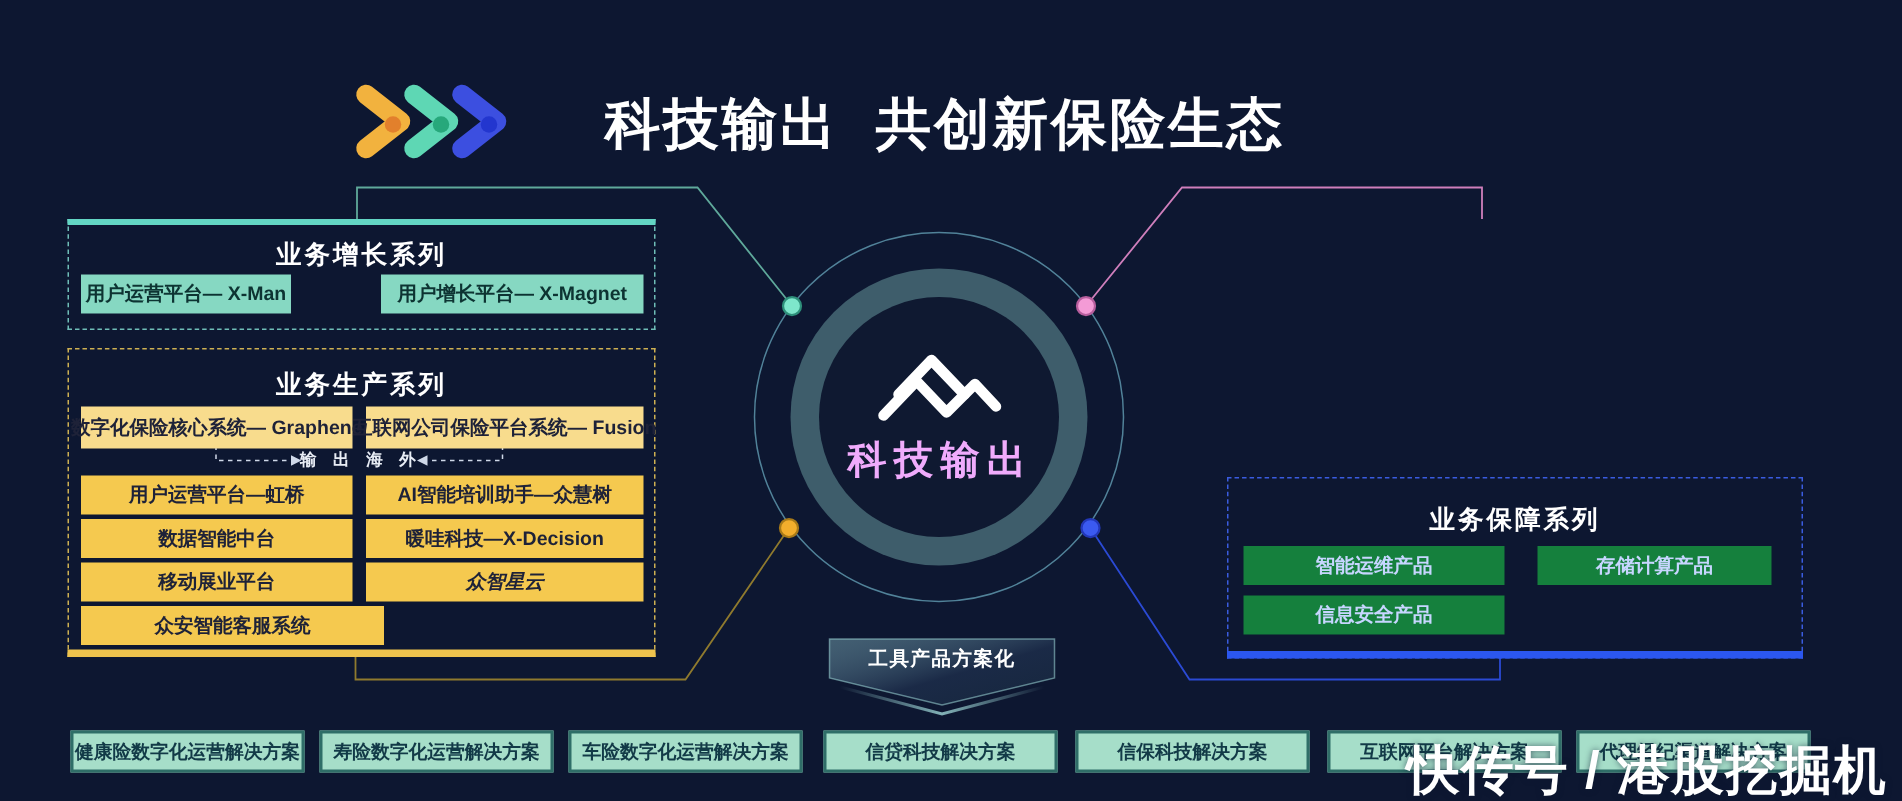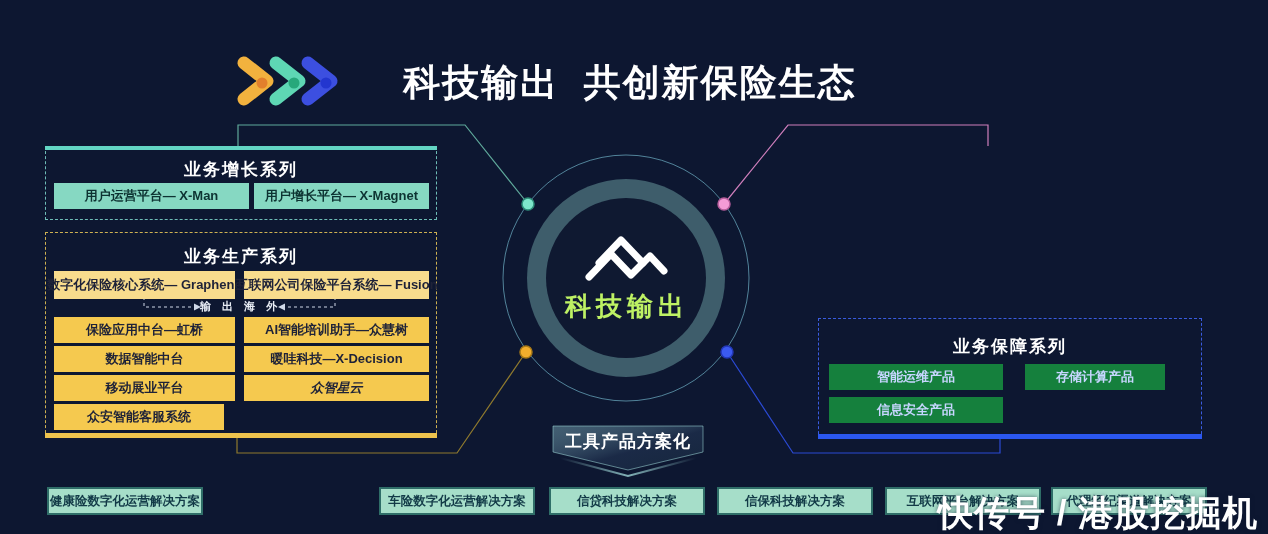--- a/index.html
+++ b/index.html
@@ -36,25 +36,25 @@
   .pill-yellow-light{background:#f8dc8d;color:#1e2238;}
   .pill-pink{background:#f2a9d4;color:#231f3d;}
   .pill-blue{background:#15803d;color:#c7d6ff;}
   .export-note{
     position:absolute;left:200px;top:299px;width:80px;text-align:center;
     color:#e8edf5;font-size:11px;font-weight:bold;letter-spacing:4px;
     white-space:pre;z-index:3;
   }
   .center-label{
     position:absolute;left:547px;top:289px;width:160px;text-align:center;
-    color:#bef264;font-size:26px;font-weight:bold;letter-spacing:5px;z-index:3;
+    color:#f0abfc;font-size:26px;font-weight:bold;letter-spacing:5px;z-index:3;
   }
   .banner-label{
     position:absolute;left:553px;top:430px;width:150px;text-align:center;
-    color:#ffffff;font-size:17px;font-weight:bold;letter-spacing:1px;z-index:3;
+    color:#ffffff;font-size:13px;font-weight:bold;letter-spacing:1px;z-index:3;
   }
   .solution{
     position:absolute;top:487px;width:156px;height:28px;
     display:flex;align-items:center;justify-content:center;
     background:#a6dec9;border:2px solid #2f6e68;box-sizing:border-box;
     color:#123a47;font-size:12.5px;font-weight:bold;white-space:nowrap;z-index:2;
   }
   .watermark{
     position:absolute;left:938px;top:490px;z-index:10;
     color:#ffffff;font-size:35px;font-weight:bold;letter-spacing:1px;
@@ -115,53 +115,54 @@
     <circle cx="262" cy="83" r="5.5" fill="#e2802c"></circle>
     <circle cx="294" cy="83" r="5.5" fill="#27a87b"></circle>
     <circle cx="326" cy="83" r="5.5" fill="#2336cf"></circle>
   </svg>
 
   <div class="main-title">科技输出  共创新保险生态</div>
 
   <div class="sec sec-growth" style="left:45px;top:146px;width:392px;height:74px;">
     <div class="bar bar-top" style="background:#63d6c4;"></div>
     <div class="sec-title" style="top:11px;">业务增长系列</div>
-    <div class="pill pill-teal" style="left:8px;top:36px;width:195px;height:26px;">用户运营平台— X-Man</div>
+    <div class="pill pill-teal" style="left:8px;top:36px;width:140px;height:26px;">用户运营平台— X-Man</div>
     <div class="pill pill-teal" style="left:208px;top:36px;width:175px;height:26px;">用户增长平台— X-Magnet</div>
   </div>
 
   <div class="sec sec-production" style="left:45px;top:232px;width:392px;height:206px;">
     <div class="bar bar-bottom" style="background:#eec34d;"></div>
     <div class="sec-title" style="top:12px;">业务生产系列</div>
     <div class="pill pill-yellow-light" style="left:8px;top:38px;width:181px;height:28px;">数字化保险核心系统— Graphene</div>
     <div class="pill pill-yellow-light" style="left:198px;top:38px;width:185px;height:28px;">互联网公司保险平台系统— Fusion</div>
-    <div class="pill pill-yellow" style="left:8px;top:84px;width:181px;height:26px;">保险应用中台—虹桥</div>
+    <div class="pill pill-yellow" style="left:8px;top:84px;width:181px;height:26px;">用户运营平台—虹桥</div>
     <div class="pill pill-yellow" style="left:198px;top:84px;width:185px;height:26px;">AI智能培训助手—众慧树</div>
     <div class="pill pill-yellow" style="left:8px;top:113px;width:181px;height:26px;">数据智能中台</div>
     <div class="pill pill-yellow" style="left:198px;top:113px;width:185px;height:26px;">暖哇科技—X-Decision</div>
     <div class="pill pill-yellow" style="left:8px;top:142px;width:181px;height:26px;">移动展业平台</div>
     <div class="pill pill-yellow" style="left:198px;top:142px;width:185px;height:26px;font-style:italic;">众智星云</div>
-    <div class="pill pill-yellow" style="left:8px;top:171px;width:170px;height:26px;">众安智能客服系统</div>
+    <div class="pill pill-yellow" style="left:8px;top:171px;width:202px;height:26px;">众安智能客服系统</div>
   </div>
 
   <div class="export-note">输 出 海 外</div>
 
 
   <div class="sec sec-assurance" style="left:818px;top:318px;width:384px;height:121px;">
     <div class="bar bar-bottom" style="background:#2b57f0;"></div>
     <div class="sec-title" style="top:16px;">业务保障系列</div>
     <div class="pill pill-blue" style="left:10px;top:45px;width:174px;height:26px;">智能运维产品</div>
-    <div class="pill pill-blue" style="left:206px;top:45px;width:140px;height:26px;">存储计算产品</div>
+    <div class="pill pill-blue" style="left:206px;top:45px;width:156px;height:26px;">存储计算产品</div>
     <div class="pill pill-blue" style="left:10px;top:78px;width:174px;height:26px;">信息安全产品</div>
   </div>
 
   <div class="center-label">科技输出</div>
   <div class="banner-label">工具产品方案化</div>
 
   <div class="solution" style="left:47px;">健康险数字化运营解决方案</div>
+  <div class="solution" style="left:213px;">寿险数字化运营解决方案</div>
   <div class="solution" style="left:379px;">车险数字化运营解决方案</div>
   <div class="solution" style="left:549px;">信贷科技解决方案</div>
   <div class="solution" style="left:717px;">信保科技解决方案</div>
   <div class="solution" style="left:885px;">互联网平台解决方案</div>
   <div class="solution" style="left:1051px;">代理经纪渠道解决方案</div>
 
   <div class="watermark">快传号 / 港股挖掘机</div>
 
 </div>
 

